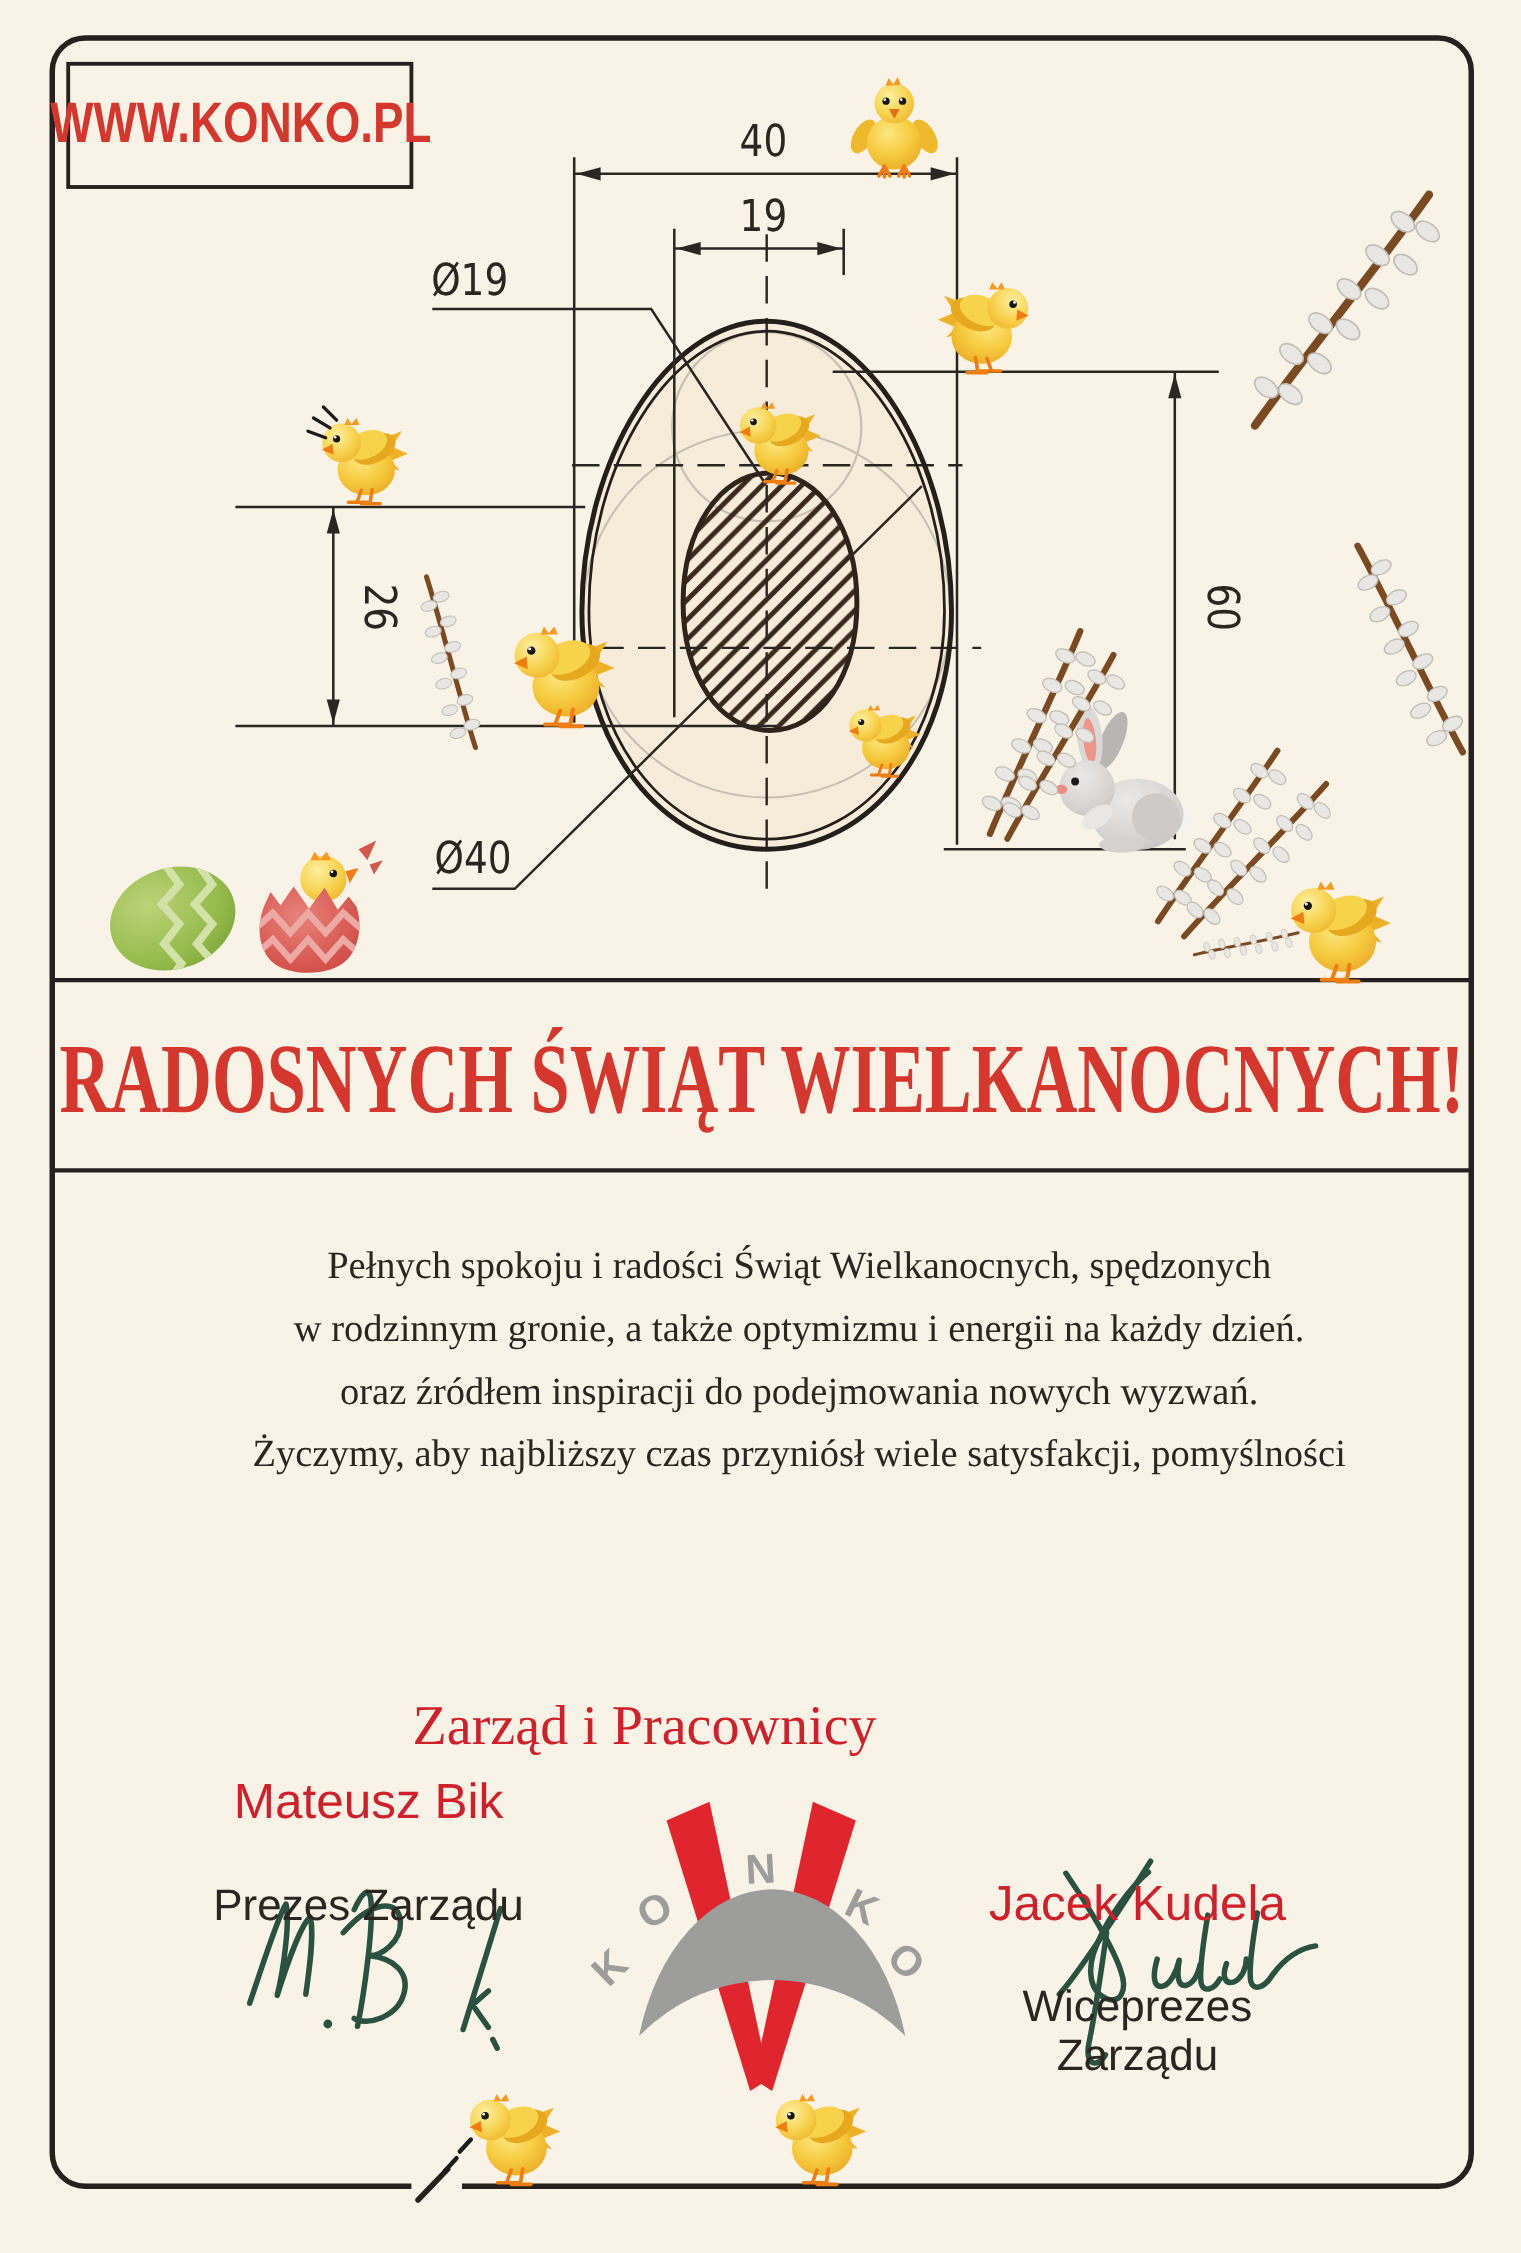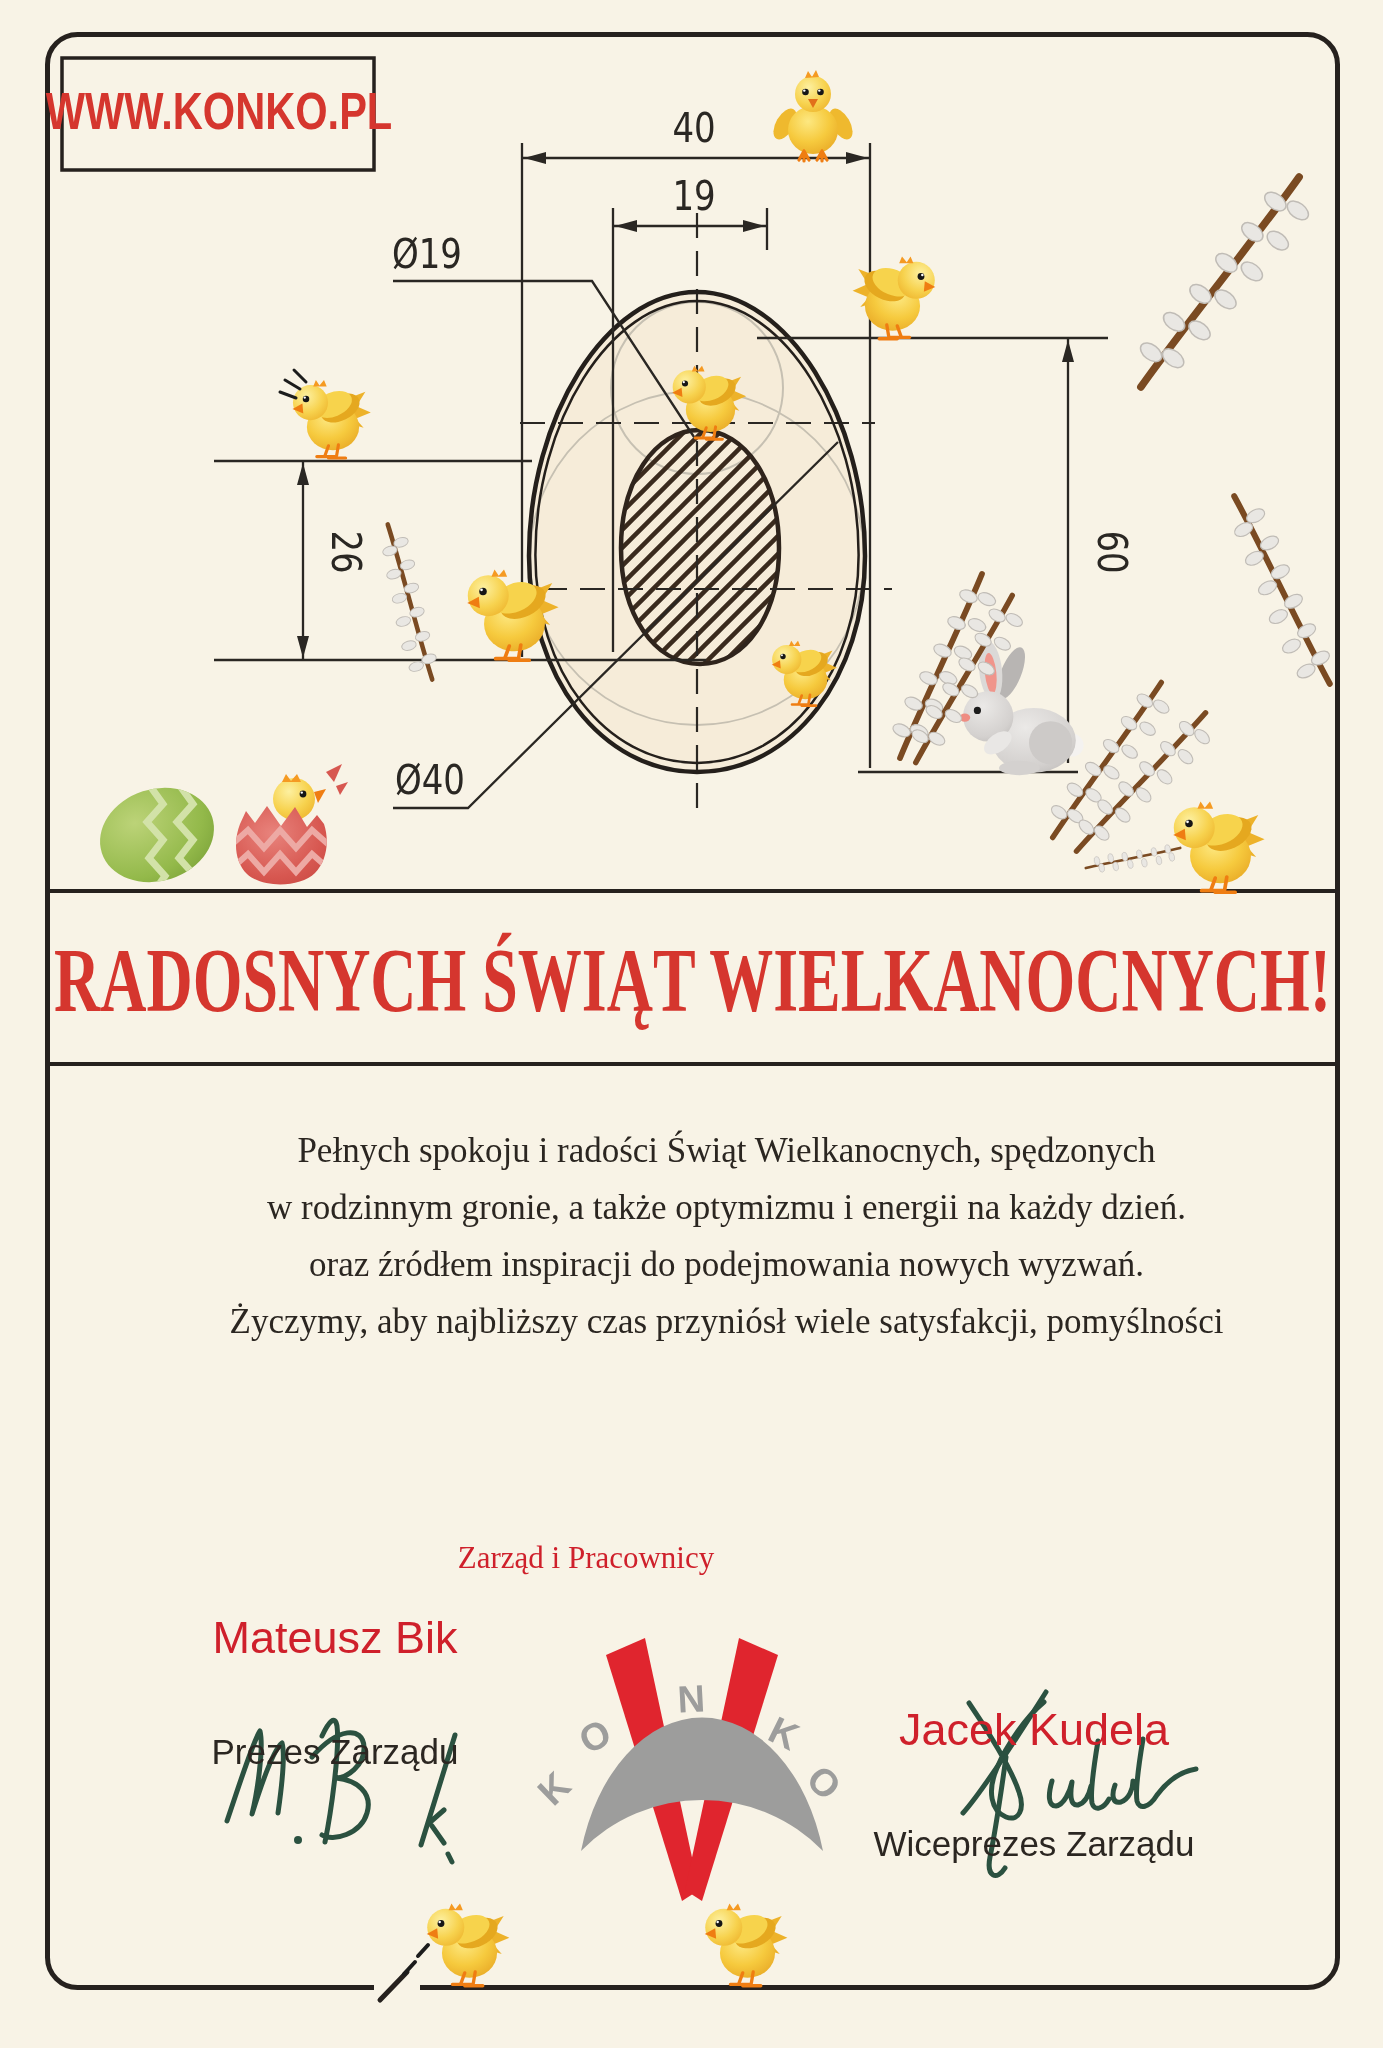--- a/index.html
+++ b/index.html
@@ -5,26 +5,26 @@
   html,body{margin:0;padding:0;}
   body{width:1383px;height:2048px;background:#f8f3e6;position:relative;overflow:hidden;
        font-family:"Liberation Sans",sans-serif;}
   .abs{position:absolute;font-family:Liberation Serif, serif;}
   #gfx{position:absolute;left:0;top:0;}
   #banner{left:45px;top:898px;width:1295px;height:166px;display:flex;align-items:center;justify-content:center;}
   #banner span{font-size:82px;font-weight:bold;color:#d5362e;white-space:nowrap;
                transform:scale(0.78,1.1);letter-spacing:0;}
   #wishes{left:45px;top:1122px;width:1363px;text-align:center;color:#2b2621;
           font-size:35px;line-height:57px;}
-  #signoff-heading{left:45px;top:1540px;width:1082px;text-align:center;color:#cf202b;font-size:31px;}
+  #signoff-heading{left:45px;top:1540px;width:1082px;text-align:center;color:#cf202b;font-size:51px;}
   .col{position:absolute;width:340px;text-align:center;}
   #col-left{left:165px;top:1612px;}
   #col-right{left:864px;top:1704px;}
   .name{font-size:45px;color:#cf202b;}
-  .title{font-size:35px;color:#2b2621;margin-top:68px;}
+  .title{font-size:40px;color:#2b2621;margin-top:46px;}
 </style>
 </head>
 <body>
 
 <svg id="gfx" width="1383" height="2048" viewBox="0 0 1383 2048">
   <defs>
     <radialGradient id="gy" cx="40%" cy="32%" r="78%">
       <stop offset="0" stop-color="#fde881"></stop>
         <stop offset="0.55" stop-color="#f6ca3e"></stop>
         <stop offset="1" stop-color="#e8a825"></stop>

